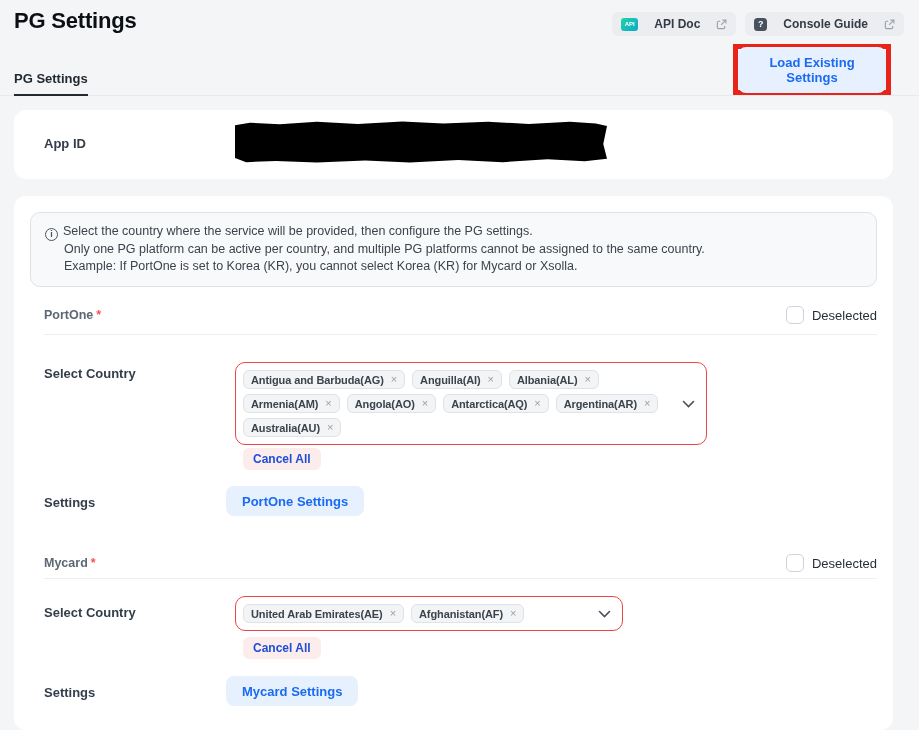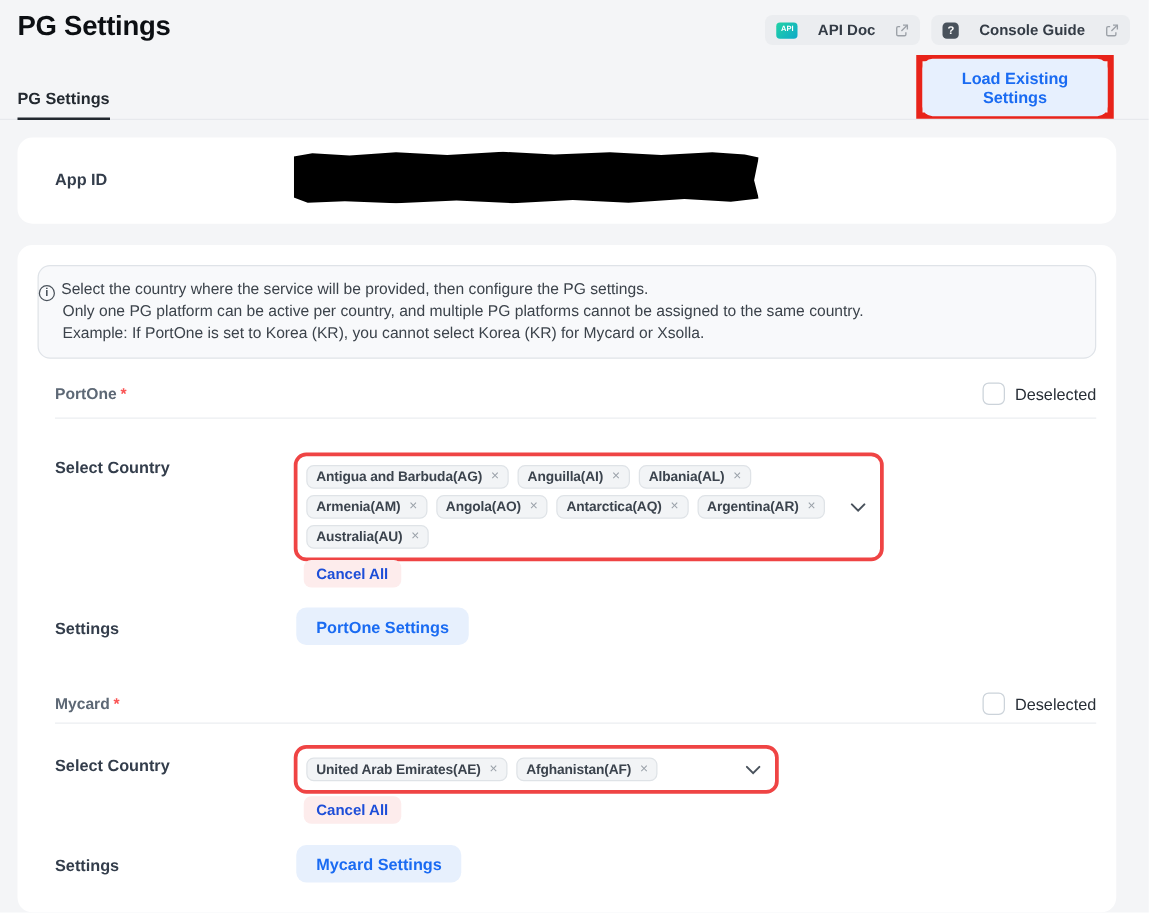--- a/index.html
+++ b/index.html
@@ -66,21 +66,21 @@
   .appid-label { position:absolute; left:30px; top:26px; font-size:13px; font-weight:700; color:#333d4b; }
   .redacted {
     position:absolute; left:221px; top:11px; width:372px; height:42px; background:#000;
     clip-path:polygon(0 10%,4% 4%,12% 8%,22% 2%,33% 7%,45% 1%,56% 6%,68% 2%,79% 7%,90% 2%,97% 6%,100% 12%,99% 55%,100% 90%,94% 96%,84% 91%,72% 98%,60% 93%,47% 99%,35% 94%,22% 99%,11% 95%,3% 98%,0 88%);
   }
 
   .main-card { top:196px; height:534px; }
   .notice {
     position:absolute; left:16px; top:16px; width:847px;
     background:#f8f9fb; border:1px solid #dfe3e8; border-radius:10px;
-    padding:10px 14px 11px 0;
+    padding:10px 14px 11px 14px;
     font-size:12.5px; line-height:17px; color:#3c434b;
   }
   .notice .ind { padding-left:19px; }
   .info-ic {
     display:inline-flex; width:13px; height:13px; border-radius:50%;
     border:1px solid #4a525b; color:#4a525b;
     font-size:9px; font-weight:700; font-style:normal;
     align-items:center; justify-content:center;
     margin-right:5px; vertical-align:-2px;
   }
@@ -95,21 +95,21 @@
   .checkbox {
     width:18px; height:18px; border-radius:5px;
     border:1.5px solid #ccd3da; background:#fff; cursor:pointer; display:inline-block;
   }
   .sec-divider { position:absolute; left:30px; right:16px; border-top:1px solid #eceef1; }
 
   .field-label { position:absolute; left:30px; font-size:13px; font-weight:700; color:#333d4b; }
 
   .select-box {
     position:absolute; left:221px;
-    background:#fff; border:3px solid #ef4444; border-radius:10px;
+    background:#fff; border:1px solid #ef4444; border-radius:10px;
     padding:7px 30px 7px 7px;
     display:flex; flex-wrap:wrap; gap:5px 7px; align-content:flex-start;
     cursor:pointer;
   }
   .chevron { position:absolute; right:11px; top:50%; transform:translateY(-50%); display:flex; }
   .tag {
     display:inline-flex; align-items:center;
     background:#f2f4f6; border:1px solid #dfe3e7; border-radius:6px;
     padding:3px 7px; height:19px;
     font-size:11px; font-weight:700; color:#3b434d; letter-spacing:-0.1px;
@@ -118,21 +118,21 @@
   .tag-x { margin-left:7px; color:#9aa1a9; font-size:11px; font-weight:400; cursor:pointer; line-height:1; }
 
   .cancel-btn {
     position:absolute; left:229px;
     height:22px; padding:0 10px; border:none; border-radius:6px;
     background:#fdecec; color:#1d4ed8; cursor:pointer;
     font-family:inherit; font-size:12px; font-weight:700;
     display:flex; align-items:center;
   }
   .settings-btn {
-    position:absolute; left:223px;
+    position:absolute; left:212px;
     height:30px; padding:0 16px; border:none; border-radius:8px;
     background:#e7f0fd; color:#1a6bf2; cursor:pointer;
     font-family:inherit; font-size:13px; font-weight:700;
     display:flex; align-items:center;
   }
 </style>
 </head>
 <body>
 
 <div class="page-title">PG Settings</div>

